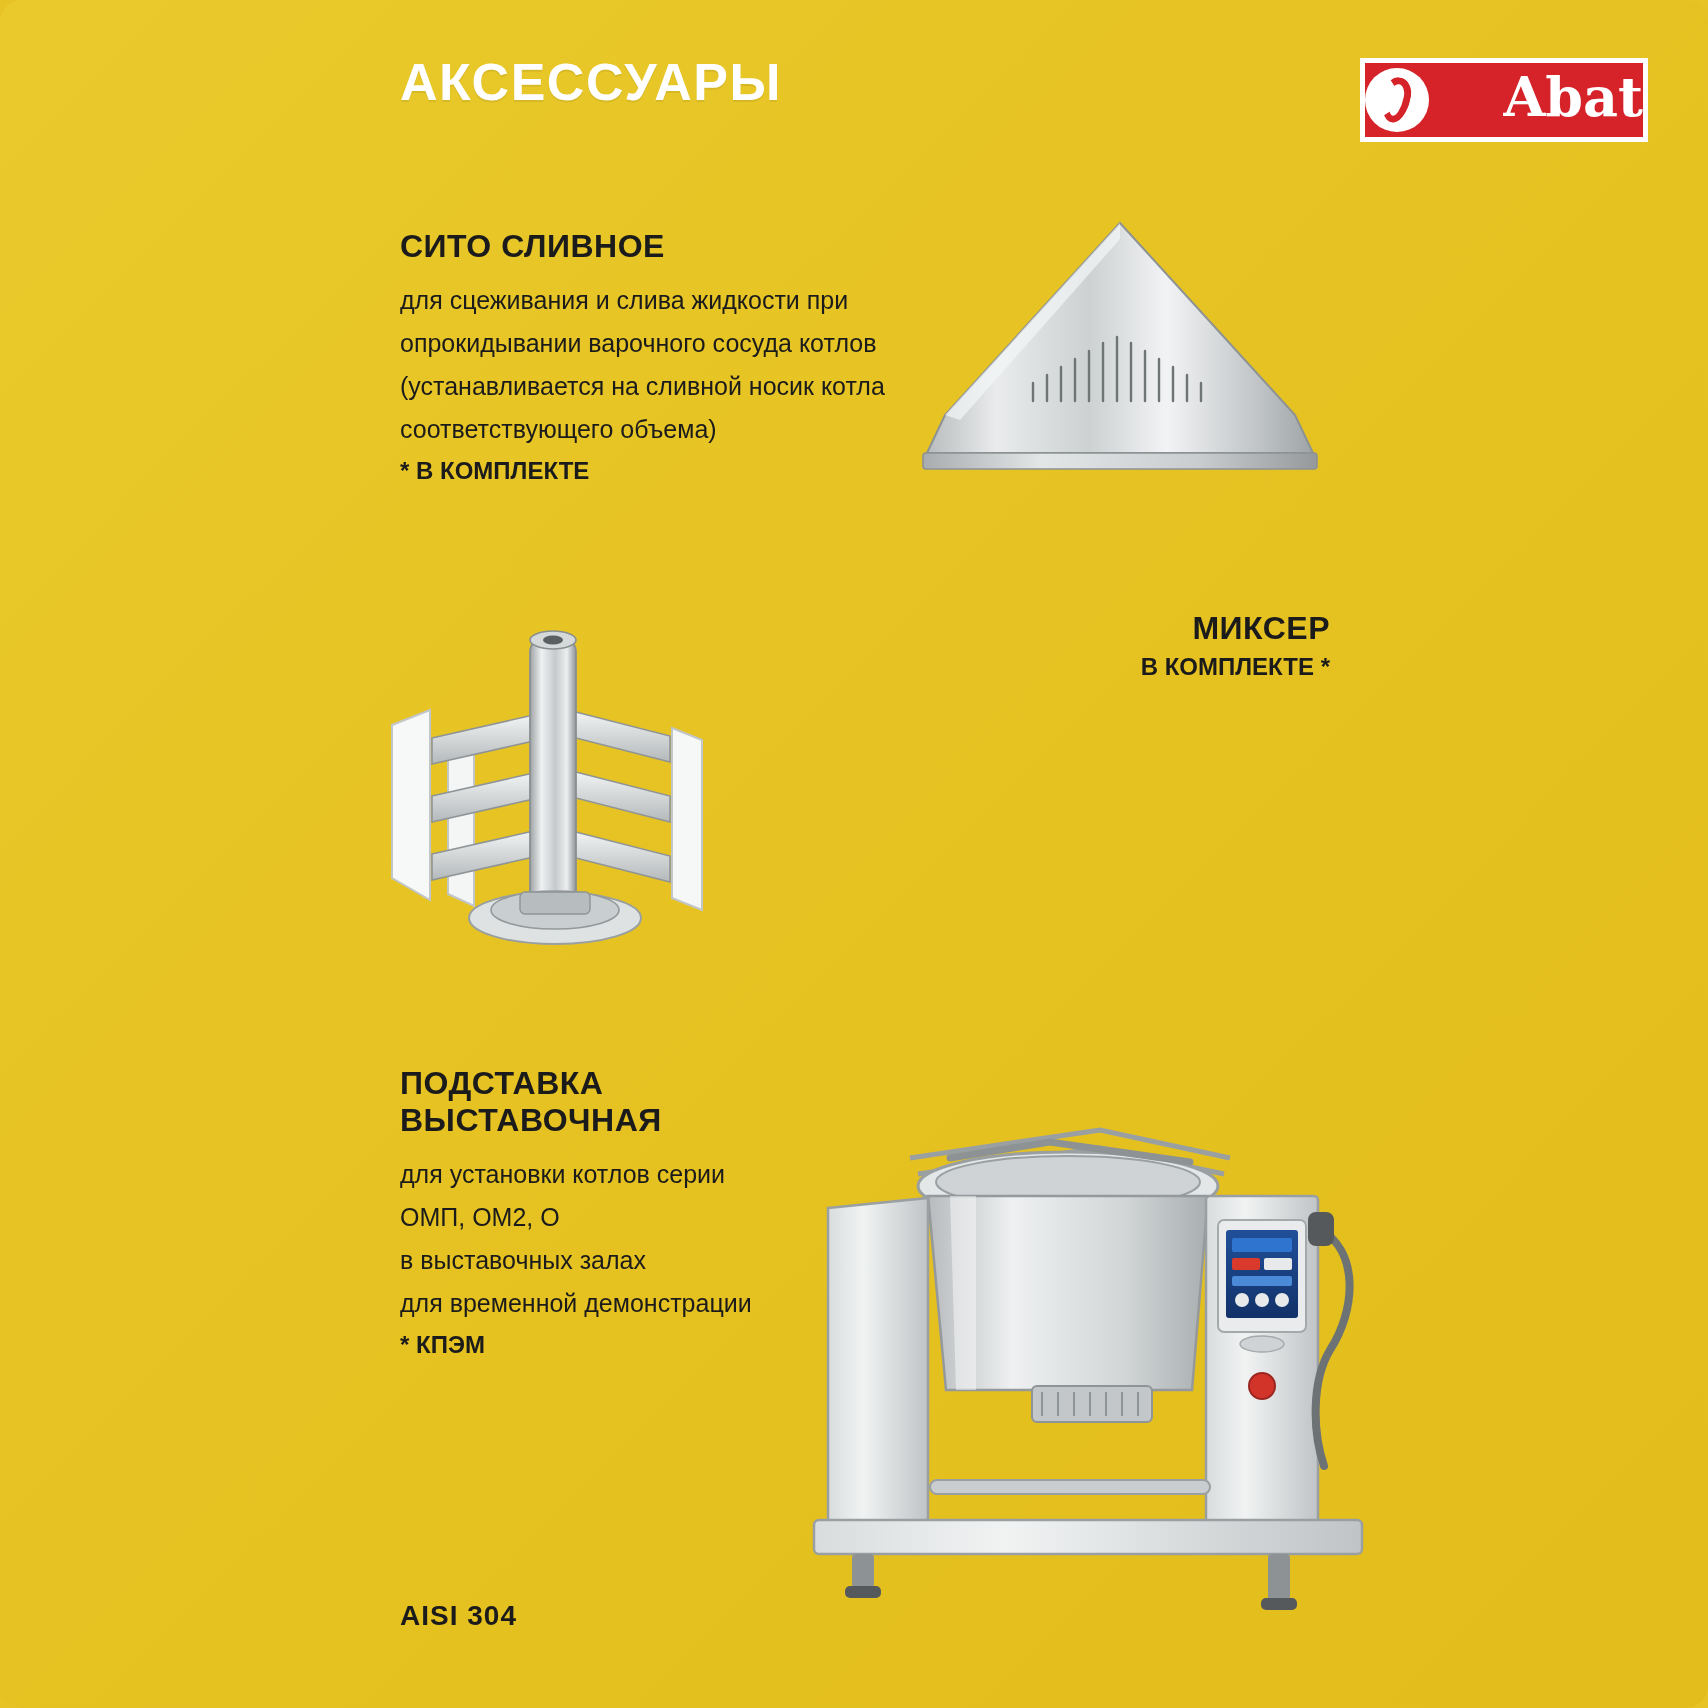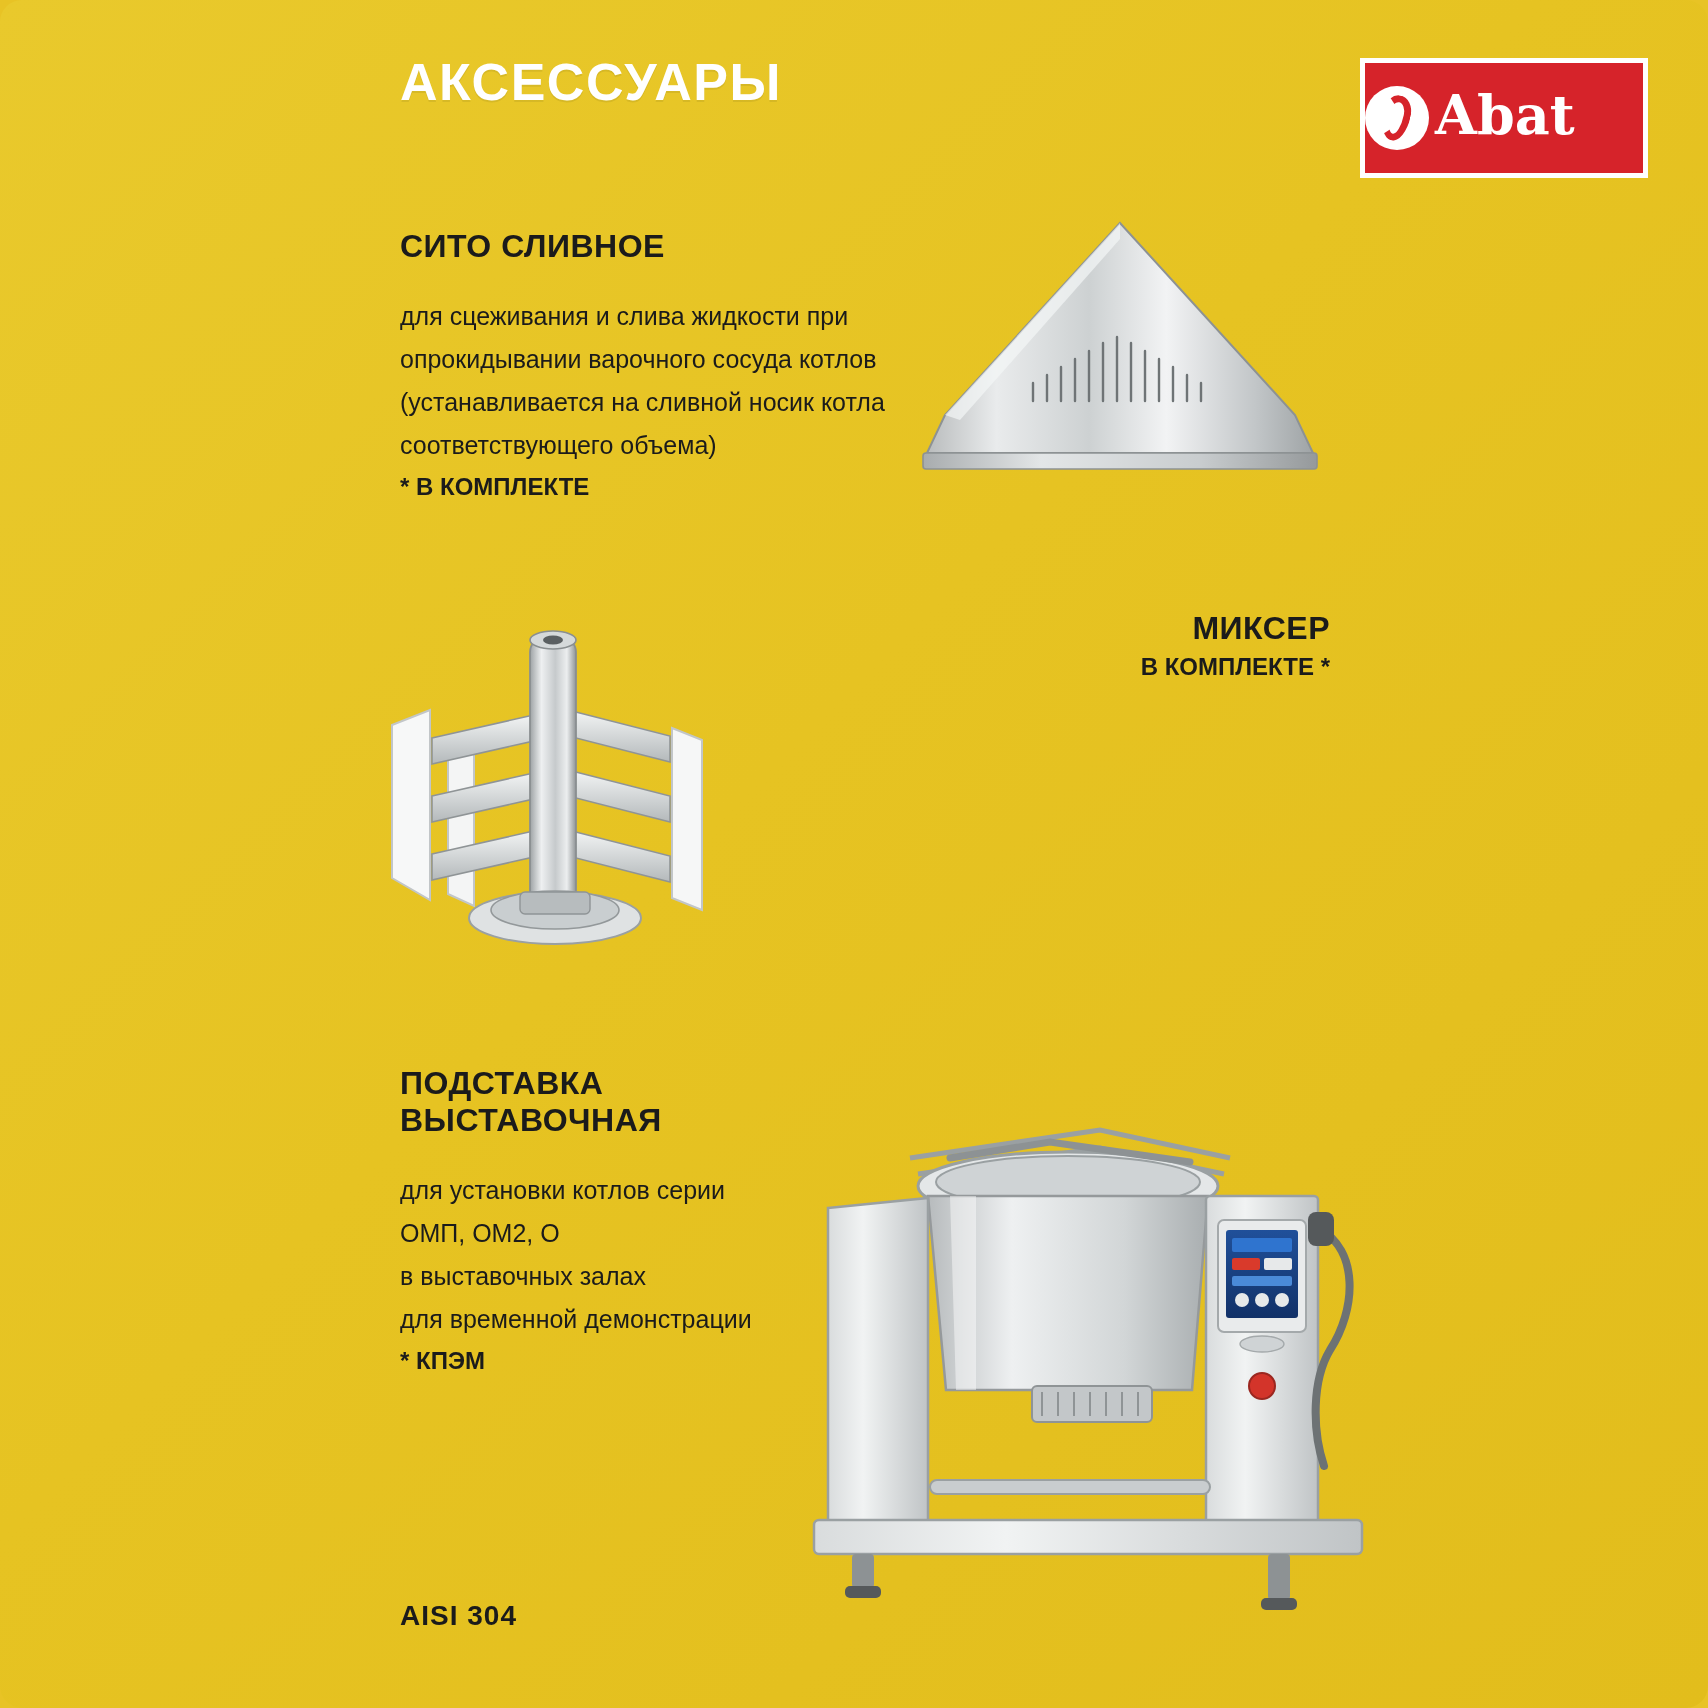--- a/index.html
+++ b/index.html
@@ -44,27 +44,27 @@
     font-weight: bold;
     color: #ffffff;
     margin: 22px 0 0 0;
     line-height: 1.2;
   }
   .logo-box {
     position: absolute;
     right: 60px;
     top: 58px;
     width: 288px;
-    height: 120px;
+    height: 84px;
     background: #d6232a;
     border: 5px solid #ffffff;
     box-sizing: border-box;
     display: flex;
     align-items: center;
-    justify-content: flex-start;
+    justify-content: space-between;
     gap: 6px;
   }
   .logo-mark {
     width: 64px;
     height: 64px;
     background: #ffffff;
     border-radius: 50%;
     position: relative;
     flex: 0 0 auto;
   }
@@ -97,21 +97,21 @@
     font-weight: bold;
     color: #1b1b1b;
     text-transform: uppercase;
     letter-spacing: 0.5px;
     margin: 0;
   }
   .body-text {
     font-size: 25px;
     line-height: 1.72;
     color: #1b1b1b;
-    margin: 30px 0 0 0;
+    margin: 14px 0 0 0;
   }
   .note {
     font-size: 24px;
     font-weight: bold;
     color: #1b1b1b;
     margin-top: 6px;
   }
 
   
   .sec1-text {

